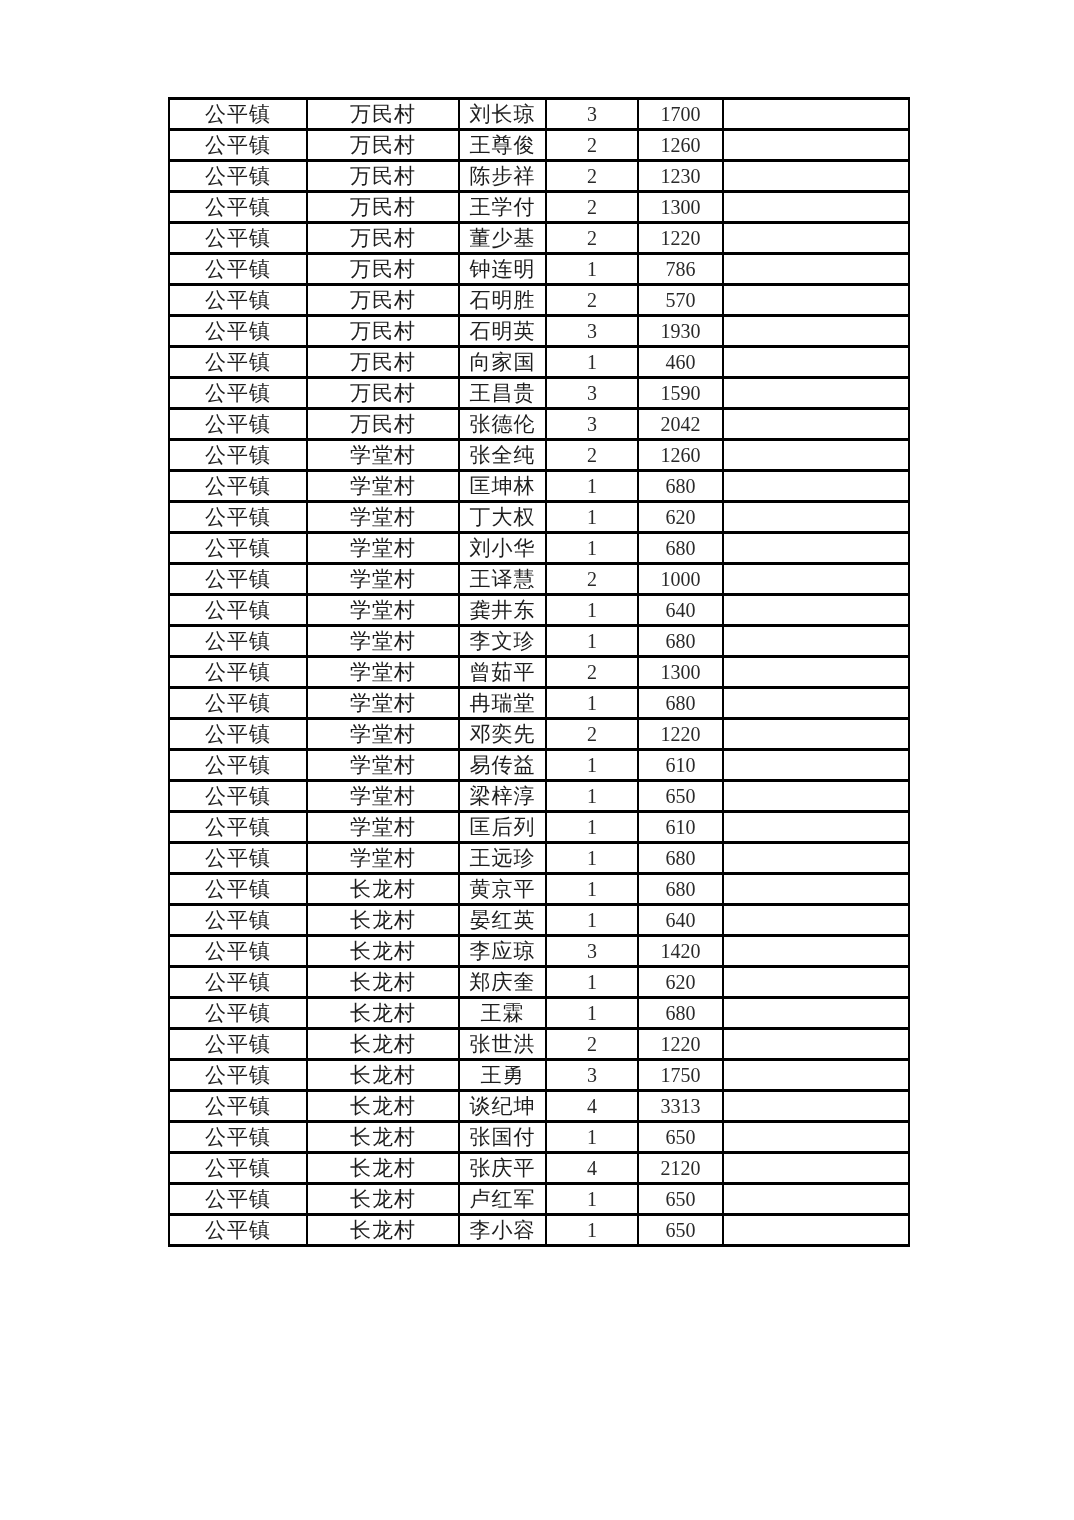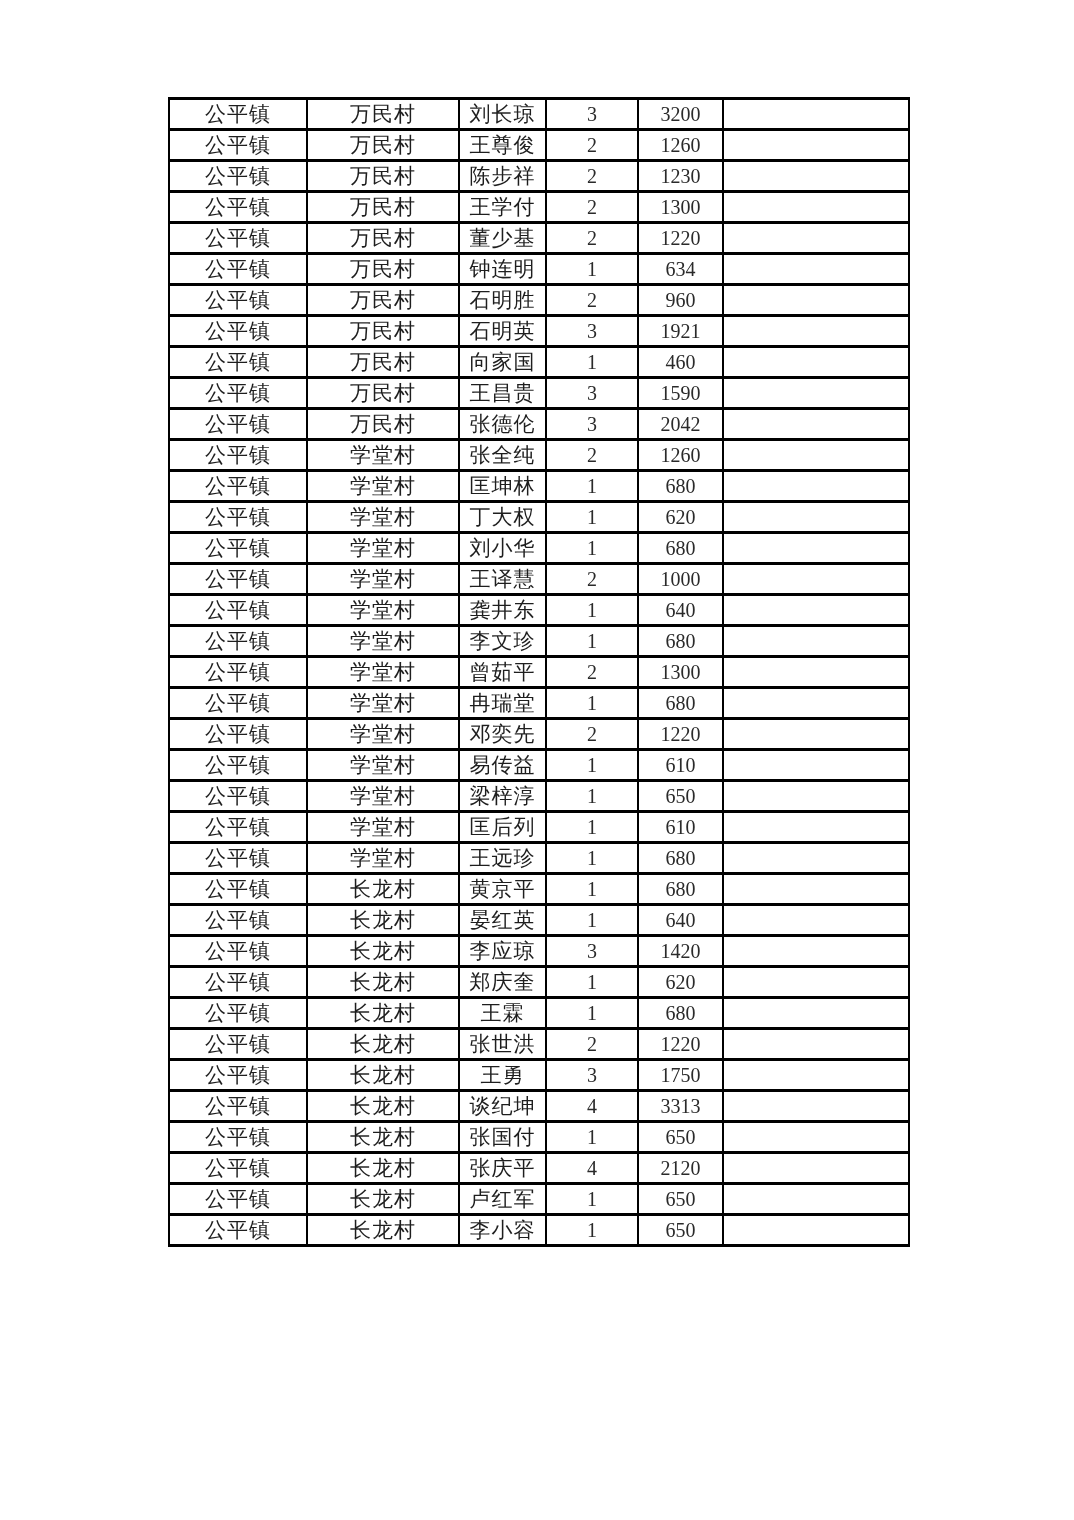--- a/index.html
+++ b/index.html
@@ -58,21 +58,21 @@
       <col style="width:92px">
       <col style="width:85px">
       <col style="width:186px">
     </colgroup>
     <tbody>
         <tr>
       <td>公平镇</td>
       <td>万民村</td>
       <td>刘长琼</td>
       <td class="num">3</td>
-      <td class="num">3200</td>
+      <td class="num">1700</td>
       <td></td>
     </tr>
         <tr>
       <td>公平镇</td>
       <td>万民村</td>
       <td>王尊俊</td>
       <td class="num">2</td>
       <td class="num">1260</td>
       <td></td>
     </tr>
@@ -98,37 +98,37 @@
       <td>董少基</td>
       <td class="num">2</td>
       <td class="num">1220</td>
       <td></td>
     </tr>
         <tr>
       <td>公平镇</td>
       <td>万民村</td>
       <td>钟连明</td>
       <td class="num">1</td>
-      <td class="num">634</td>
+      <td class="num">786</td>
       <td></td>
     </tr>
         <tr>
       <td>公平镇</td>
       <td>万民村</td>
       <td>石明胜</td>
       <td class="num">2</td>
-      <td class="num">960</td>
+      <td class="num">570</td>
       <td></td>
     </tr>
         <tr>
       <td>公平镇</td>
       <td>万民村</td>
       <td>石明英</td>
       <td class="num">3</td>
-      <td class="num">1921</td>
+      <td class="num">1930</td>
       <td></td>
     </tr>
         <tr>
       <td>公平镇</td>
       <td>万民村</td>
       <td>向家国</td>
       <td class="num">1</td>
       <td class="num">460</td>
       <td></td>
     </tr>

